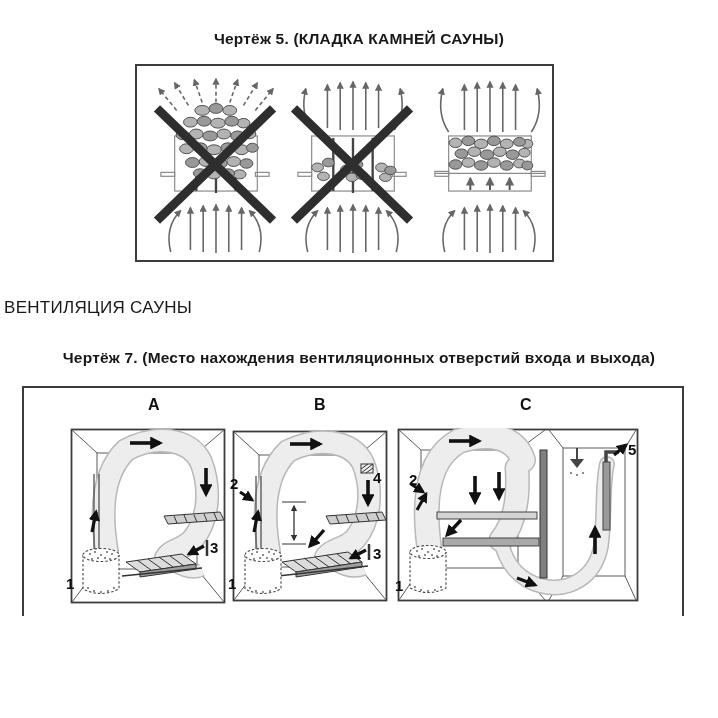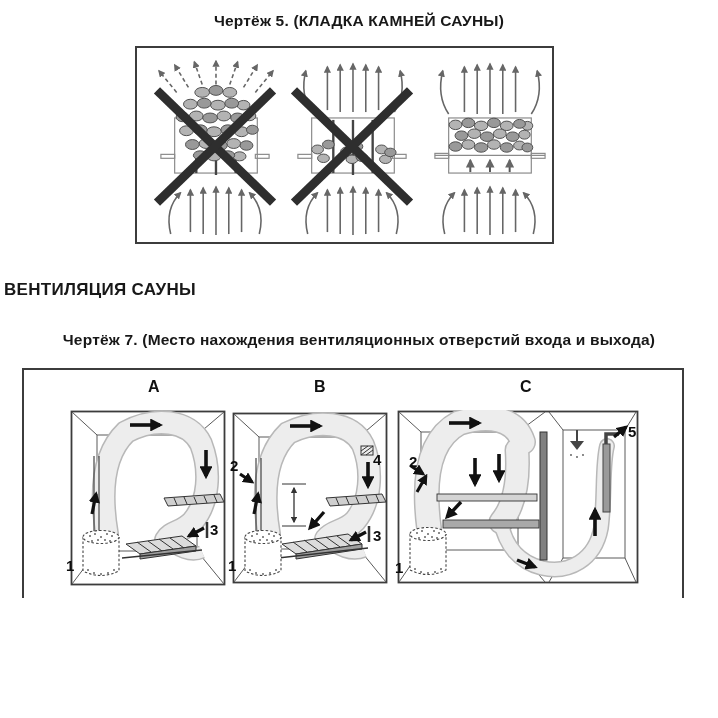--- a/index.html
+++ b/index.html
@@ -1,26 +1,26 @@
 <!DOCTYPE html>
 <html><head>
 <meta charset="utf-8">
 <style>
   html,body { margin:0; padding:0; background:#ffffff; }
   .page {
     position:relative; width:718px; height:598px; background:#ffffff;
-    font-family:"Liberation Sans", sans-serif; color:#1a1a1a; overflow:hidden;
+    font-family:"Liberation Sans", sans-serif; color:#1a1a1a; overflow:hidden;margin-top:18px;
   }
   .fig-title {
     position:absolute; left:0; right:0; text-align:center;
     font-size:15.5px; font-weight:bold; color:#181818; letter-spacing:.2px;
   }
   .section-heading {
     position:absolute; left:4px; top:280px;
-    font-size:17px; font-weight:bold; color:#181818; letter-spacing:.3px;text-align:center;
+    font-size:17px; font-weight:normal; color:#181818; letter-spacing:.3px;text-align:center;
   }
   .frame {
     position:absolute; border:2px solid #3c3c3c; background:#fff;
   }
   #fig5-frame { left:135px; top:46px; width:415px; height:194px; }
   #fig6-frame { left:22px; top:368px; width:658px; height:242px; }
   .p5 { position:absolute; top:7px; width:130px; height:182px; }
   .diagram { position:absolute; }
   .dia-label {
     position:absolute; font-size:16px; font-weight:bold; color:#111;

